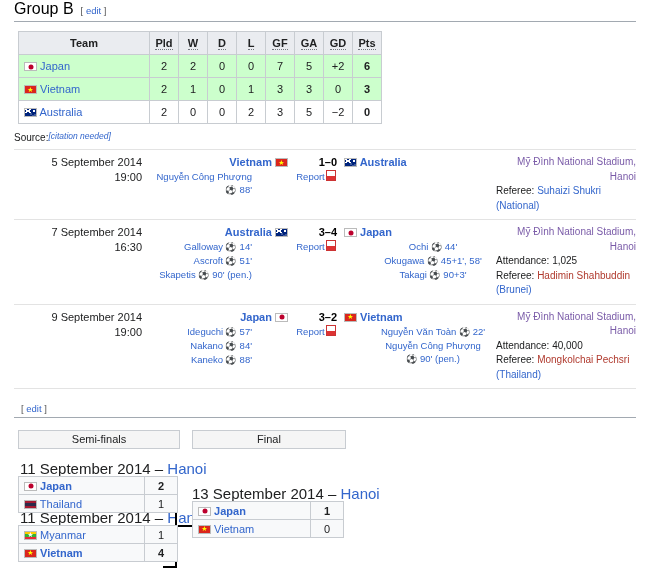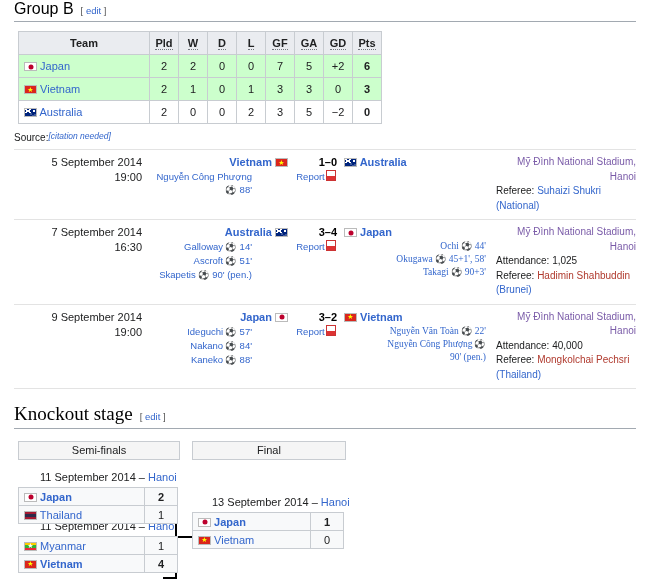--- a/index.html
+++ b/index.html
@@ -59,32 +59,32 @@
   .match:first-child{border-top:1px solid #e3e3e3;}
   .m-date{width:128px;text-align:right;font-size:11px;color:#202122;line-height:15px;padding-right:4px;}
   .m-body{width:340px;display:flex;flex-direction:column;}
   .m-line1{display:flex;align-items:baseline;font-weight:bold;font-size:11px;line-height:15px;}
   .m-home{flex:1 1 0;text-align:right;padding-right:7px;white-space:nowrap;}
   .m-score{width:42px;text-align:right;color:#000;}
   .m-away{flex:1 1 0;text-align:left;padding-left:7px;white-space:nowrap;}
   .m-line2{display:flex;font-size:9.5px;line-height:13px;gap:36px;}
   .m-sc-home{flex:1 1 0;text-align:right;padding-right:7px;}
   .m-sc-mid{width:42px;text-align:center;}
-  .m-sc-away{flex:1 1 0;text-align:right;padding-left:7px;font-family:Liberation Serif, serif;}
+  .m-sc-away{flex:1 1 0;text-align:center;padding-left:7px;}
   .ball{color:#333;font-size:9px;}
   .pdf{display:inline-block;width:8px;height:9px;background:#fff;border:1px solid #c33;vertical-align:-1px;position:relative;margin-left:1px;}
   .pdf:after{content:"";position:absolute;left:0;right:0;bottom:0;height:4px;background:#d33;}
   .m-info{flex:1;font-size:10px;line-height:14.5px;padding-left:10px;}
   .m-info .v{color:#7a5ba8;text-align:right;}
 
   
   .ko{position:relative;padding:0 0 0 14px;height:200px;}
   .roundbox{position:absolute;border:1px solid #c8ccd1;background:#f5f5f5;text-align:center;
             font-size:11px;line-height:17px;height:17px;}
-  .kodate{position:absolute;font-size:11px;color:#202122;white-space:nowrap;margin-left:20px;}
+  .kodate{position:absolute;font-size:15px;color:#202122;white-space:nowrap;}
   table.ko-t{position:absolute;border-collapse:collapse;font-size:11px;background:#f8f9fa;}
   table.ko-t td{border:1px solid #c8ccd1;height:15px;padding:1px 5px;}
   table.ko-t td.tm{white-space:nowrap;}
   table.ko-t td.sc{text-align:center;width:22px;}
   table.ko-t tr.win td{font-weight:bold;}
   table.ko-t tr.win td.tm .lnk{color:#3366cc;}
   .brk{position:absolute;border:solid #000;}
 </style>
 </head>
 <body>
@@ -234,21 +234,20 @@
       </div>
       <div class="m-info">
         <div class="v">Mỹ Đình National Stadium, Hanoi</div>
         <div>Attendance: 40,000</div>
         <div>Referee: <span class="redlnk">Mongkolchai Pechsri</span> <span class="lnk">(Thailand)</span></div>
       </div>
     </div>
   </div>
 
 <div class="sec-head" style="padding-top:14px">
-  <span class="h-knock">Knockout stage</span>
   <span class="editlink">[&nbsp;<span class="lnk">edit</span>&nbsp;]</span>
 </div>
 <div class="hr"></div>
 
 <div class="ko" id="ko">
   <div class="roundbox" style="left:18px;top:12px;width:160px;">Semi-finals</div>
   <div class="roundbox" style="left:192px;top:12px;width:152px;">Final</div>
 
   <div class="kodate" style="left:20px;top:42px;">
     <span>11 September 2014 – </span><span class="lnk">Hanoi</span>

